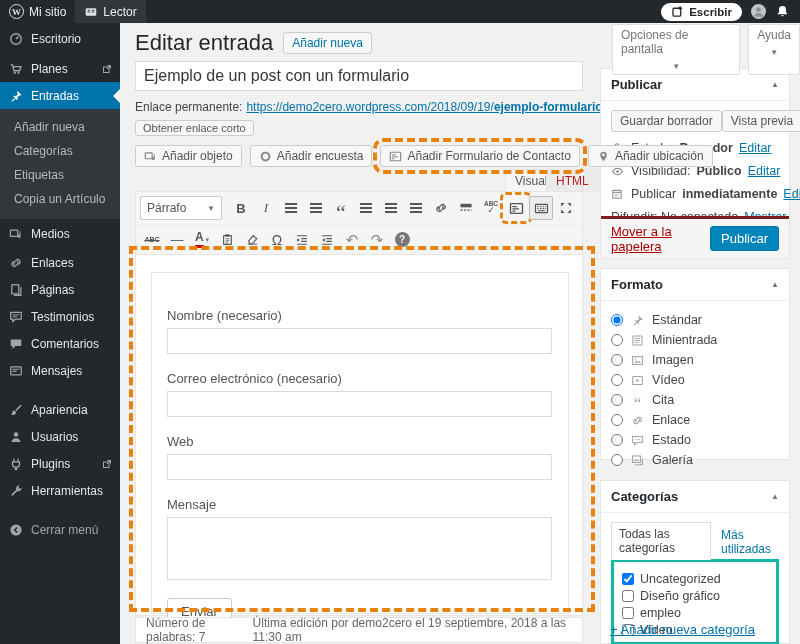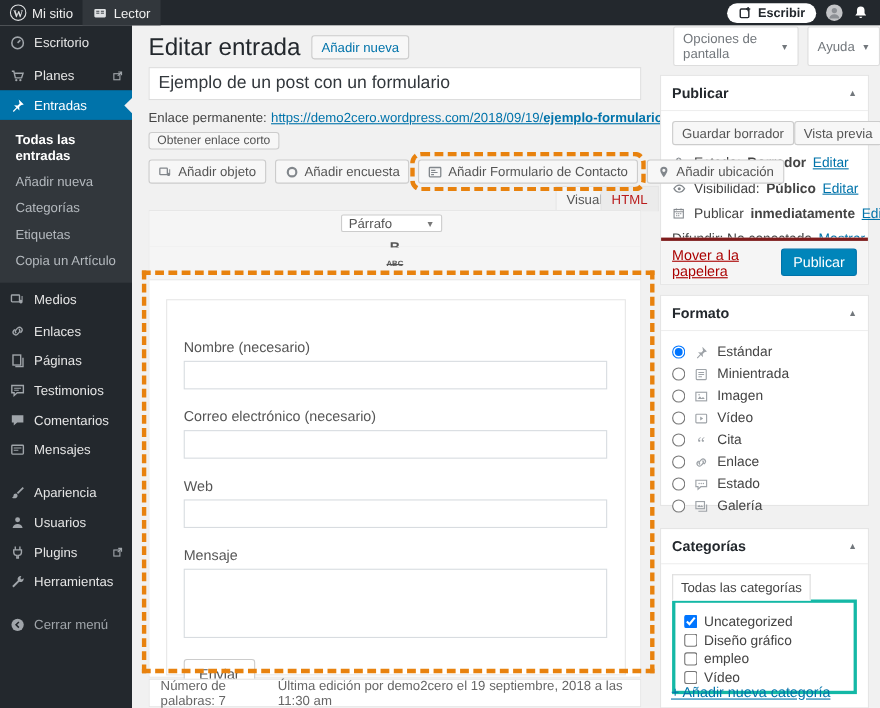--- a/index.html
+++ b/index.html
@@ -46,21 +46,21 @@
     border:1px solid #ccc; border-radius:3px; color:#555; font-size:12px;
     padding:3px 8px; cursor:pointer; white-space:nowrap; }
   .btn-sm { font-size:11px; padding:1px 7px;text-align:right; }
   .btn-blue-text { color:#0073aa; }
   .link { color:#0073aa; text-decoration:underline; cursor:pointer; }
   .link-red { color:#a00; text-decoration:underline; cursor:pointer; }
 
   
   #screen-meta { position:absolute; top:24px; left:612px; display:flex; gap:8px; z-index:5;}
   .meta-btn { background:#fff; border:1px solid #ddd; border-radius:2px; color:#72777c;
-    font-size:12px; padding:3px 8px; display:flex; gap:6px; align-items:center; cursor:pointer; }
+    font-size:12px; padding:3px 8px; display:flex; gap:6px; align-items:center; cursor:pointer;flex-direction:column; }
   .meta-btn .car { font-size:8px; color:#72777c; }
 
   
   #page-title-row { position:absolute; left:135px; top:30px; display:flex; align-items:center; gap:10px; }
   #page-title { font-size:22px; font-weight:400; color:#23282d; margin:0; }
   #title-input { position:absolute; left:135px; top:61px; width:448px; height:30px;
     border:1px solid #ddd; background:#fff; font-size:16px; color:#32373c; padding:3px 8px;
     font-family:"Liberation Sans",sans-serif; }
   #permalink-row { position:absolute; left:135px; top:99px; font-size:12px; color:#444;
     display:flex; align-items:center; gap:4px; white-space:nowrap; }
@@ -74,21 +74,21 @@
 
   
   .ed-tab { position:absolute; top:169px; height:23px; font-size:12px; color:#555;
     display:flex; align-items:center; padding:0 9px; cursor:pointer; }
   #tab-visual { left:505px; background:#f5f5f5; border:1px solid #e5e5e5; border-bottom:none; }
   #tab-html { left:546px; background:#ebebeb; border:1px solid #e5e5e5; border-bottom:none; color:#b91c1c; }
 
   
   #editor { position:absolute; left:135px; top:191px; width:448px; height:425px;
     background:#fff; border:1px solid #e5e5e5; display:flex; flex-direction:column; }
-  .tbrow { background:#f5f5f5; display:flex; align-items:center; gap:1px; padding:3px 4px;flex-direction:column; }
+  .tbrow { background:#f5f5f5; display:flex; align-items:center; gap:1px; padding:3px 4px; }
   .tbrow1 { height:33px; border-bottom:1px solid #eee; }
   .tbrow2 { height:30px; border-bottom:1px solid #e5e5e5; }
   .tbi { width:24px; height:24px; display:flex; align-items:center; justify-content:center;
     color:#555; font-size:13px; cursor:pointer; border-radius:2px; flex:0 0 auto; }
   .tbi.pressed { border:1px solid #bbb; background:#ebebeb; }
   .tbi.ann { outline:3px dashed #e8820e; outline-offset:1px; }
   .para-select { height:24px; background:#fff; border:1px solid #ccc; border-radius:2px;
     font-size:12px; color:#555; display:flex; align-items:center; justify-content:space-between;
     width:92px; padding:0 6px; margin-right:6px; cursor:pointer; }
   .para-select .car { font-size:8px; color:#777; }
@@ -226,21 +226,20 @@
   </div>
   <div class="smi smi-active">
     <span class="ic">
       <svg width="14" height="14" viewBox="0 0 20 20">
           <path d="M11.5 2L18 8.5l-3.6 1-2.4 2.4.4 4.6-2.9-2.9-4.6 4.6-1.1-1.1 4.6-4.6L5.5 9.6l4.6.4 2.4-2.4z" fill="currentColor"></path>
         </svg>
     </span>
     <span>Entradas</span>
   </div>
   <div class="submenu">
-    <span class="subitem current">Todas las entradas</span>
     <span class="subitem">Añadir nueva</span>
     <span class="subitem">Categorías</span>
     <span class="subitem">Etiquetas</span>
     <span class="subitem">Copia un Artículo</span>
   </div>
   <div class="smi" style="height:30px">
     <span class="ic">
       <svg width="14" height="14" viewBox="0 0 20 20">
           <rect x="2" y="4.5" width="10.5" height="9" rx="1" fill="none" stroke="currentColor" stroke-width="1.8"></rect>
           <path d="M16.5 6v7.2a2.3 2.3 0 11-1.4-2.1V6z" fill="currentColor"></path>
@@ -680,20 +679,21 @@
 </div>
 
 <div class="panel" id="panel-cats">
   <div class="p-head">
     <b>Categorías</b>
     <span class="p-toggle">▲</span>
   </div>
   <div class="p-body">
     <div class="cat-tabs">
       <span class="cat-tab-active">Todas las categorías</span>
+      <span class="cat-tab-link">Más utilizadas</span>
     </div>
     <div class="cat-box">
       <div class="cat-row">
         <input type="checkbox" checked="" style="">
         <span>Uncategorized</span>
       </div>
       <div class="cat-row">
         <input type="checkbox" style="">
         <span>Diseño gráfico</span>
       </div>

